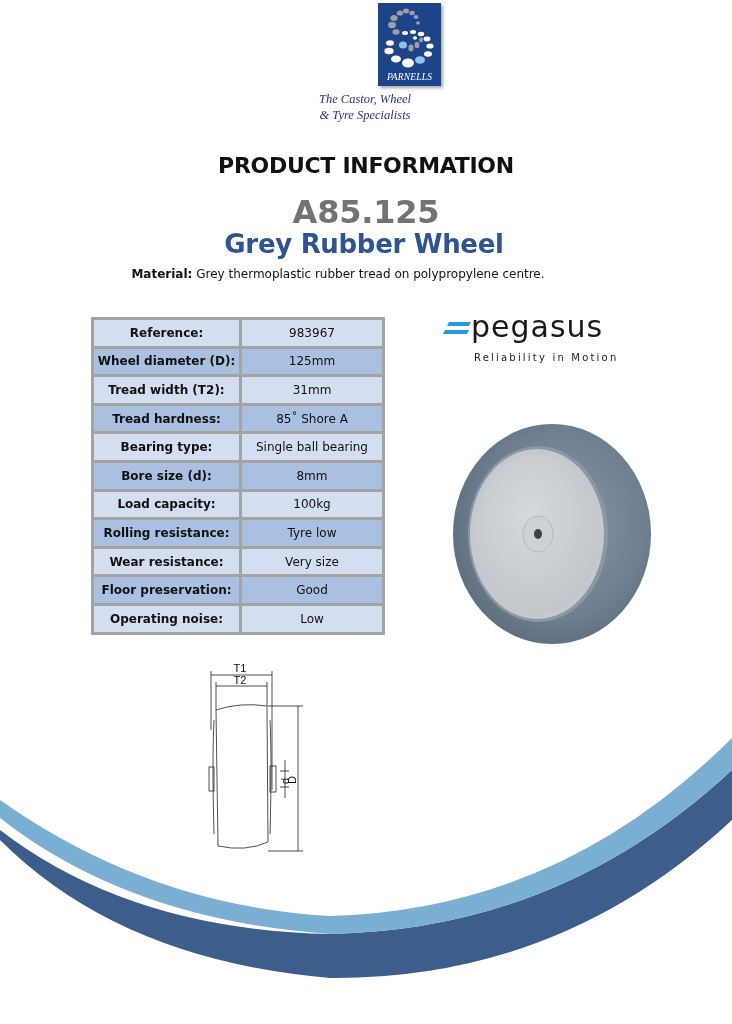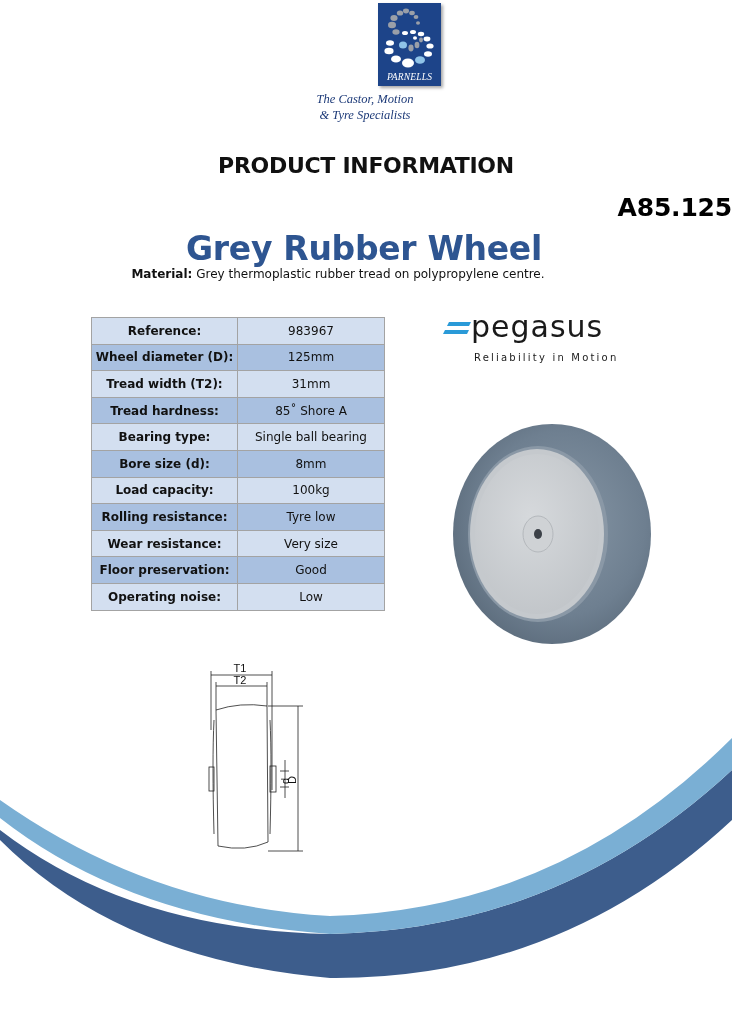--- a/index.html
+++ b/index.html
@@ -31,43 +31,43 @@
       color: #1d3a78; font-size: 12.5px; line-height: 16px;
     }
 
     
     #heading {
       left: 0; top: 153px; width: 732px; text-align: center;
       font-family: "DejaVu Sans", sans-serif; font-weight: bold;
       font-size: 22px; color: #111; letter-spacing: -0.3px;
     }
     #model {
-      left: 0; top: 193px; width: 732px; text-align: right;
+      left: 0; top: 193px; width: 732px; text-align: center;
       font-family: "DejaVu Sans", sans-serif; font-weight: bold;
-      font-size: 25px; color: #000000; letter-spacing: -0.2px;
+      font-size: 32px; color: #737373; letter-spacing: -0.2px;
     }
     #product-name {
       left: 0; top: 229px; width: 728px; text-align: center;
       font-family: "DejaVu Sans", sans-serif; font-weight: bold;
-      font-size: 33px; color: #2e5591; letter-spacing: -0.3px;
+      font-size: 26px; color: #2e5591; letter-spacing: -0.3px;
     }
     #material {
       left: 0; top: 267px; width: 676px; text-align: center;
       font-family: "DejaVu Sans", sans-serif; font-size: 12px; color: #111;
     }
     #material b { font-weight: bold; }
 
     
     #spec-table {
       left: 91px; top: 317px; width: 294px;
       border-collapse: collapse;
       font-family: "DejaVu Sans", sans-serif; font-size: 12px;
     }
     #spec-table td {
-      border: 1px solid #a3a3a3;
+      border: 3px solid #a3a3a3;
       height: 25.6px; padding: 0; text-align: center;
     }
     #spec-table td.label { width: 145px; font-weight: bold; }
     #spec-table tr:nth-child(odd) td { background: #d3dff0; }
     #spec-table tr:nth-child(even) td { background: #a9c0e0; }
 
     
     #pegasus {
       left: 443px; top: 313px; width: 180px; height: 55px;
     }
@@ -116,21 +116,21 @@
 
     <ellipse cx="25" cy="42" rx="4" ry="3.6" fill="#8fc3e8"></ellipse>
     <ellipse cx="33" cy="45" rx="2.6" ry="3.4" fill="#9a9fa8"></ellipse>
     <ellipse cx="39" cy="42" rx="2.4" ry="3.2" fill="#9a9fa8"></ellipse>
     <ellipse cx="43" cy="37" rx="2" ry="2.4" fill="#9a9fa8"></ellipse>
     <ellipse cx="37" cy="35" rx="2" ry="1.8" fill="#ffffff"></ellipse>
   </svg>
   <div id="logo-word">PARNELLS</div>
 </div>
 <div class="abs" id="tagline">
-  <div>The Castor, Motion</div>
+  <div>The Castor, Wheel</div>
   <div>&amp; Tyre Specialists</div>
 </div>
 
 <div class="abs" id="heading">PRODUCT INFORMATION</div>
 <div class="abs" id="model">A85.125</div>
 <div class="abs" id="product-name">Grey Rubber Wheel</div>
 <div class="abs" id="material"><b>Material:</b><span> Grey thermoplastic rubber tread on polypropylene centre.</span></div>
 
 <table class="abs" id="spec-table">
   <tbody>

